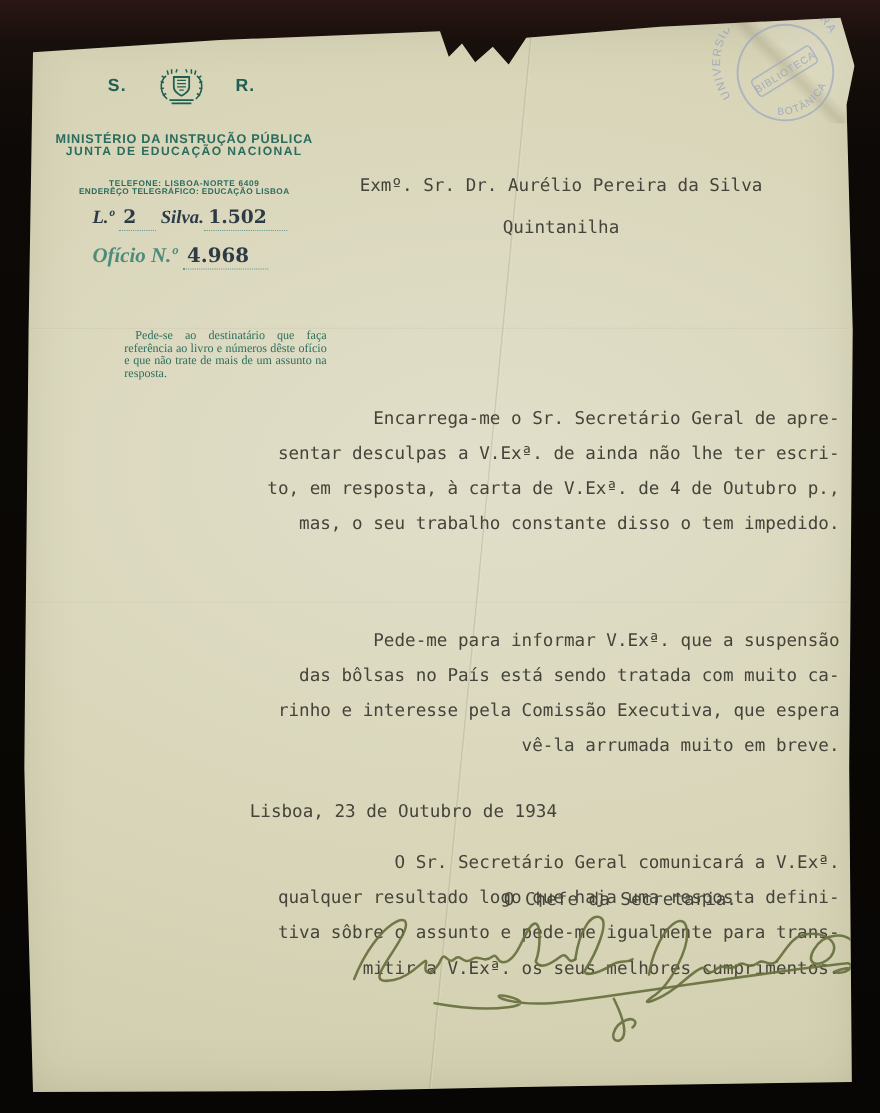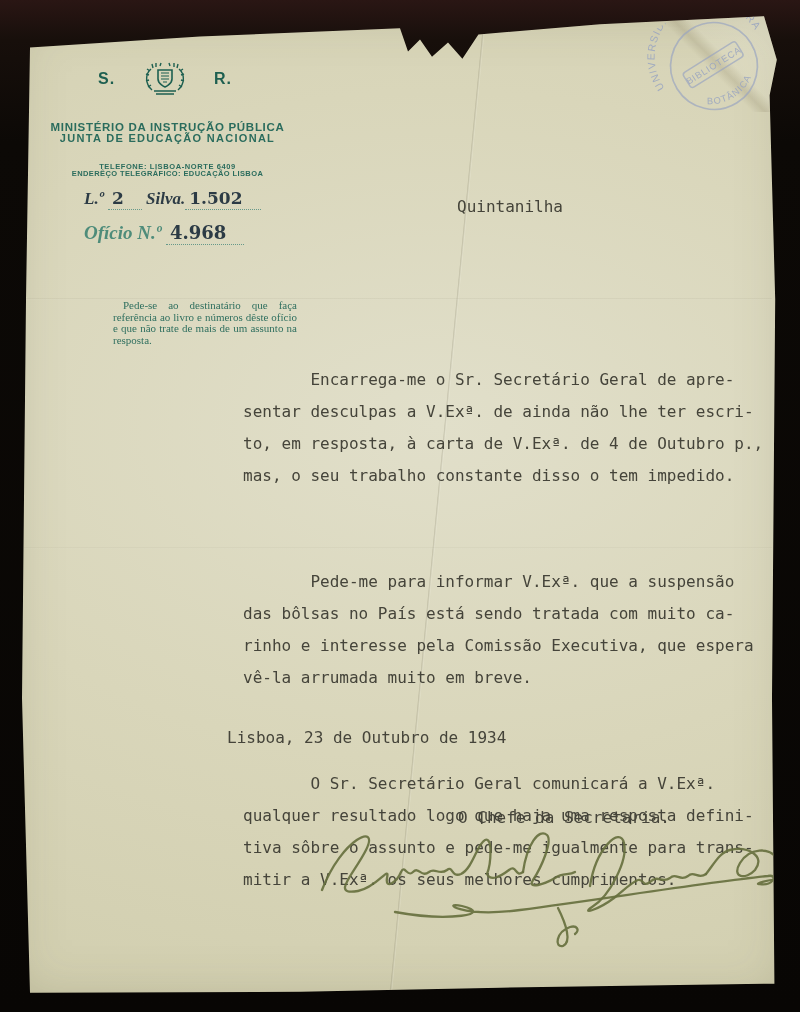--- a/index.html
+++ b/index.html
@@ -42,21 +42,21 @@
   .reg1{left:84px;top:188px;font-family:"Liberation Serif",serif;font-size:17px;color:var(--ink-hand);}
   .reg2{left:84px;top:222px;font-family:"Liberation Serif",serif;font-size:18px;}
   .script{font-style:italic;font-weight:bold;}
   .reg2 .script{color:var(--teal-script);font-size:19px;}
   .reg1 .script{color:var(--ink-hand);}
   .regval{font-weight:bold;color:var(--ink-hand);border-bottom:1.5px dotted #66998a;padding:0 18px 1px 4px;font-family:"DejaVu Serif",serif;}
   .lh-note{left:93px;top:300px;width:184px;font-family:"Liberation Serif",serif;font-size:11px;line-height:11.5px;
     color:var(--ink-note);text-align:justify;text-indent:10px;margin-left:20px;}
   
   .type{position:absolute;font-family:"DejaVu Sans Mono","Liberation Mono",monospace;
-    color:var(--ink-type);font-size:16px;white-space:pre;}
+    color:var(--ink-type);font-size:16px;white-space:pre;text-align:right;}
   .addressee{left:260px;top:150px;width:500px;text-align:center;line-height:38px;white-space:pre;}
   .bodytext{left:243px;top:300px;line-height:32px;}
   .bodytext .para{margin:0 0 10px 0;white-space:pre;}
   .dateline{left:227px;top:728px;}
   .closing{left:458px;top:808px;}
   
   .stamp{position:absolute;left:652px;top:4px;width:124px;height:124px;transform:rotate(-32deg);opacity:.85;}
   .stamp text{fill:var(--stamp);font-family:"Liberation Sans",sans-serif;}
   
   .sig{position:absolute;left:300px;top:820px;width:510px;height:145px;}
@@ -111,21 +111,21 @@
       <text font-size="10" letter-spacing="1.2">
         <textPath href="#arcTop" startOffset="50%" text-anchor="middle">UNIVERSIDADE DE COIMBRA</textPath>
       </text>
       <text font-size="9" letter-spacing="1">
         <textPath href="#arcBot" startOffset="50%" text-anchor="middle">BOTÂNICA</textPath>
       </text>
       <rect x="30" y="50" width="60" height="17" rx="3" stroke="var(--stamp)" stroke-width="1.4" fill="none" opacity=".8"></rect>
       <text x="60" y="62.5" font-size="9" letter-spacing=".8" text-anchor="middle">BIBLIOTECA</text>
     </svg>
 
-    <div class="type addressee"><br><span>Quintanilha</span></div>
+    <div class="type addressee"><span>Exmº. Sr. Dr. Aurélio Pereira da Silva</span><br><span>Quintanilha</span></div>
 
     <div class="type bodytext">
       <p class="para">       Encarrega-me o Sr. Secretário Geral de apre-
 sentar desculpas a V.Exª. de ainda não lhe ter escri-
 to, em resposta, à carta de V.Exª. de 4 de Outubro p.,
 mas, o seu trabalho constante disso o tem impedido.</p>
       <p class="para">       Pede-me para informar V.Exª. que a suspensão
 das bôlsas no País está sendo tratada com muito ca-
 rinho e interesse pela Comissão Executiva, que espera
 vê-la arrumada muito em breve.</p>

